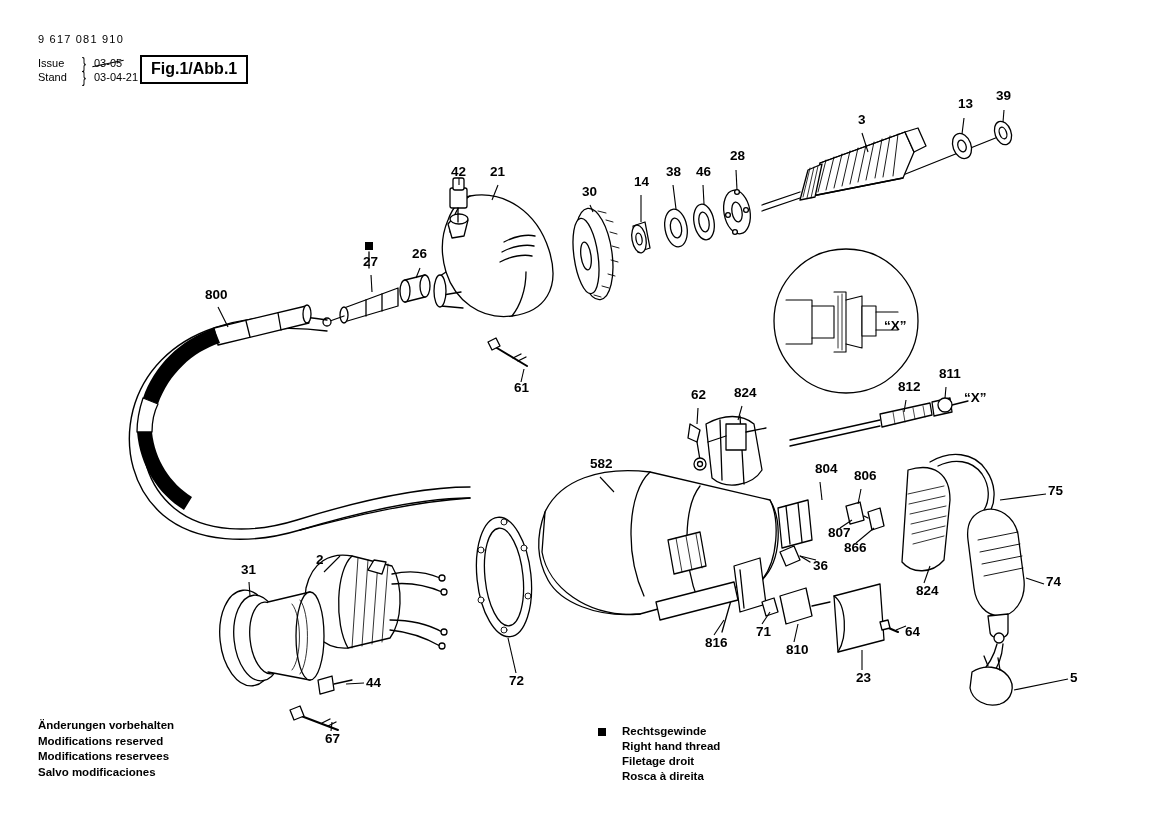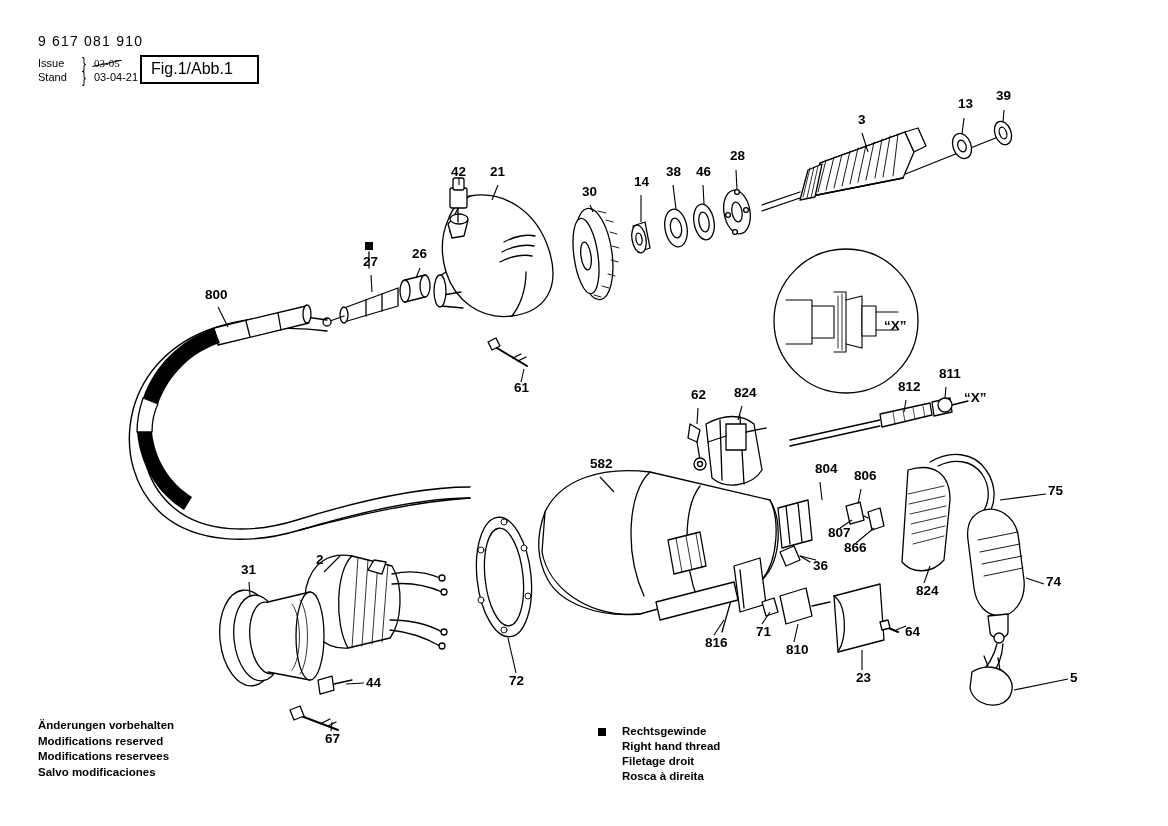--- a/index.html
+++ b/index.html
@@ -8,43 +8,43 @@
     background:#ffffff;
     font-family:"Liberation Sans", sans-serif;
     color:#000;
     position:relative;
     overflow:hidden;
   }
   .abs{position:absolute;}
   
   #doc-number{
     left:38px;top:33px;
-    font-size:14px;letter-spacing:1.2px;font-weight:400;
+    font-size:11px;letter-spacing:1.2px;font-weight:400;
   }
   #issue-block{
     left:38px;top:56px;
     font-size:11px;line-height:14px;
   }
   #issue-block .row{display:flex;align-items:center;}
   #issue-block .lbl{width:40px;}
   #issue-block .brace{
     font-size:17px;line-height:11px;width:12px;text-align:center;
     transform:scaleX(0.7);
   }
   #issue-block .val{margin-left:4px;font-size:11px;}
-  .strike{position:relative;font-family:Liberation Serif, serif;}
+  .strike{position:relative;}
   .strike:after{
     content:"";position:absolute;left:-2px;right:-2px;top:50%;
     border-top:1px solid #000;transform:rotate(-12deg);
   }
   #fig-badge{
     left:140px;top:55px;
     border:2px solid #000;
-    padding:3px 24px 4px 9px;
-    font-size:16px;font-weight:normal;
+    padding:3px 9px 4px 9px;
+    font-size:16px;font-weight:bold;
     background:#fff;
   }
   
   #footer-left{
     left:38px;top:718px;
     font-size:11.5px;line-height:15.5px;font-weight:bold;
   }
   #footer-note{
     left:598px;top:724px;
     font-size:11.5px;line-height:15px;font-weight:bold;

